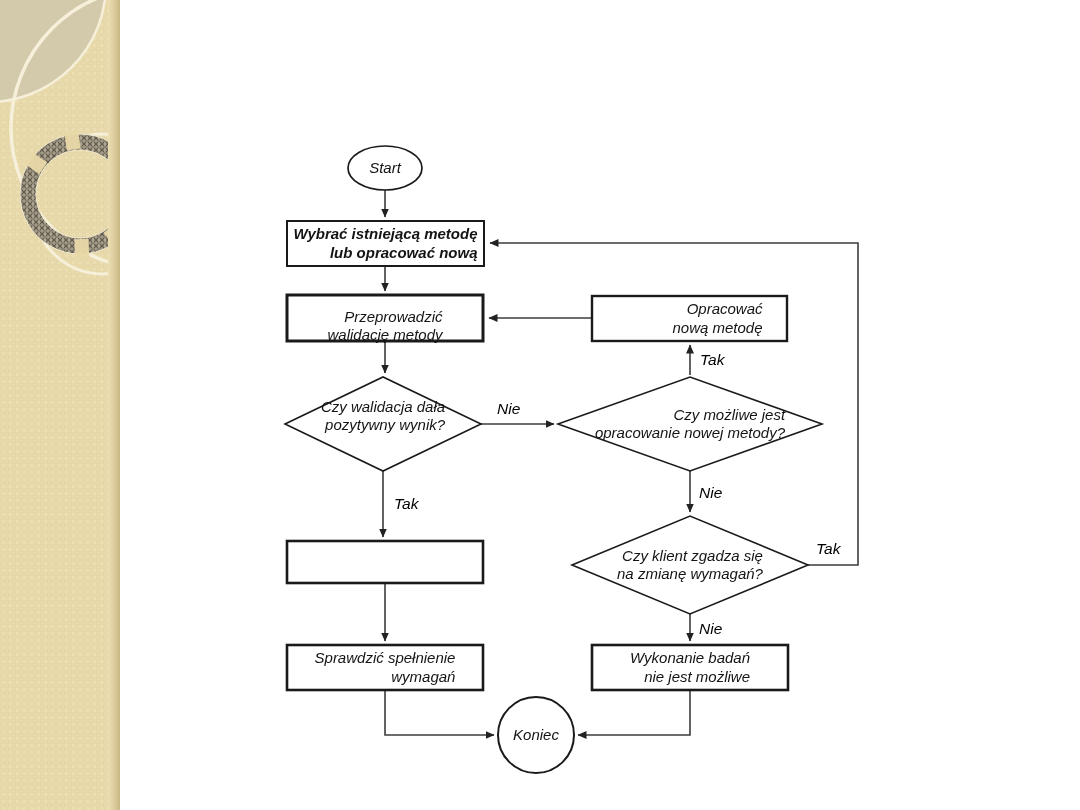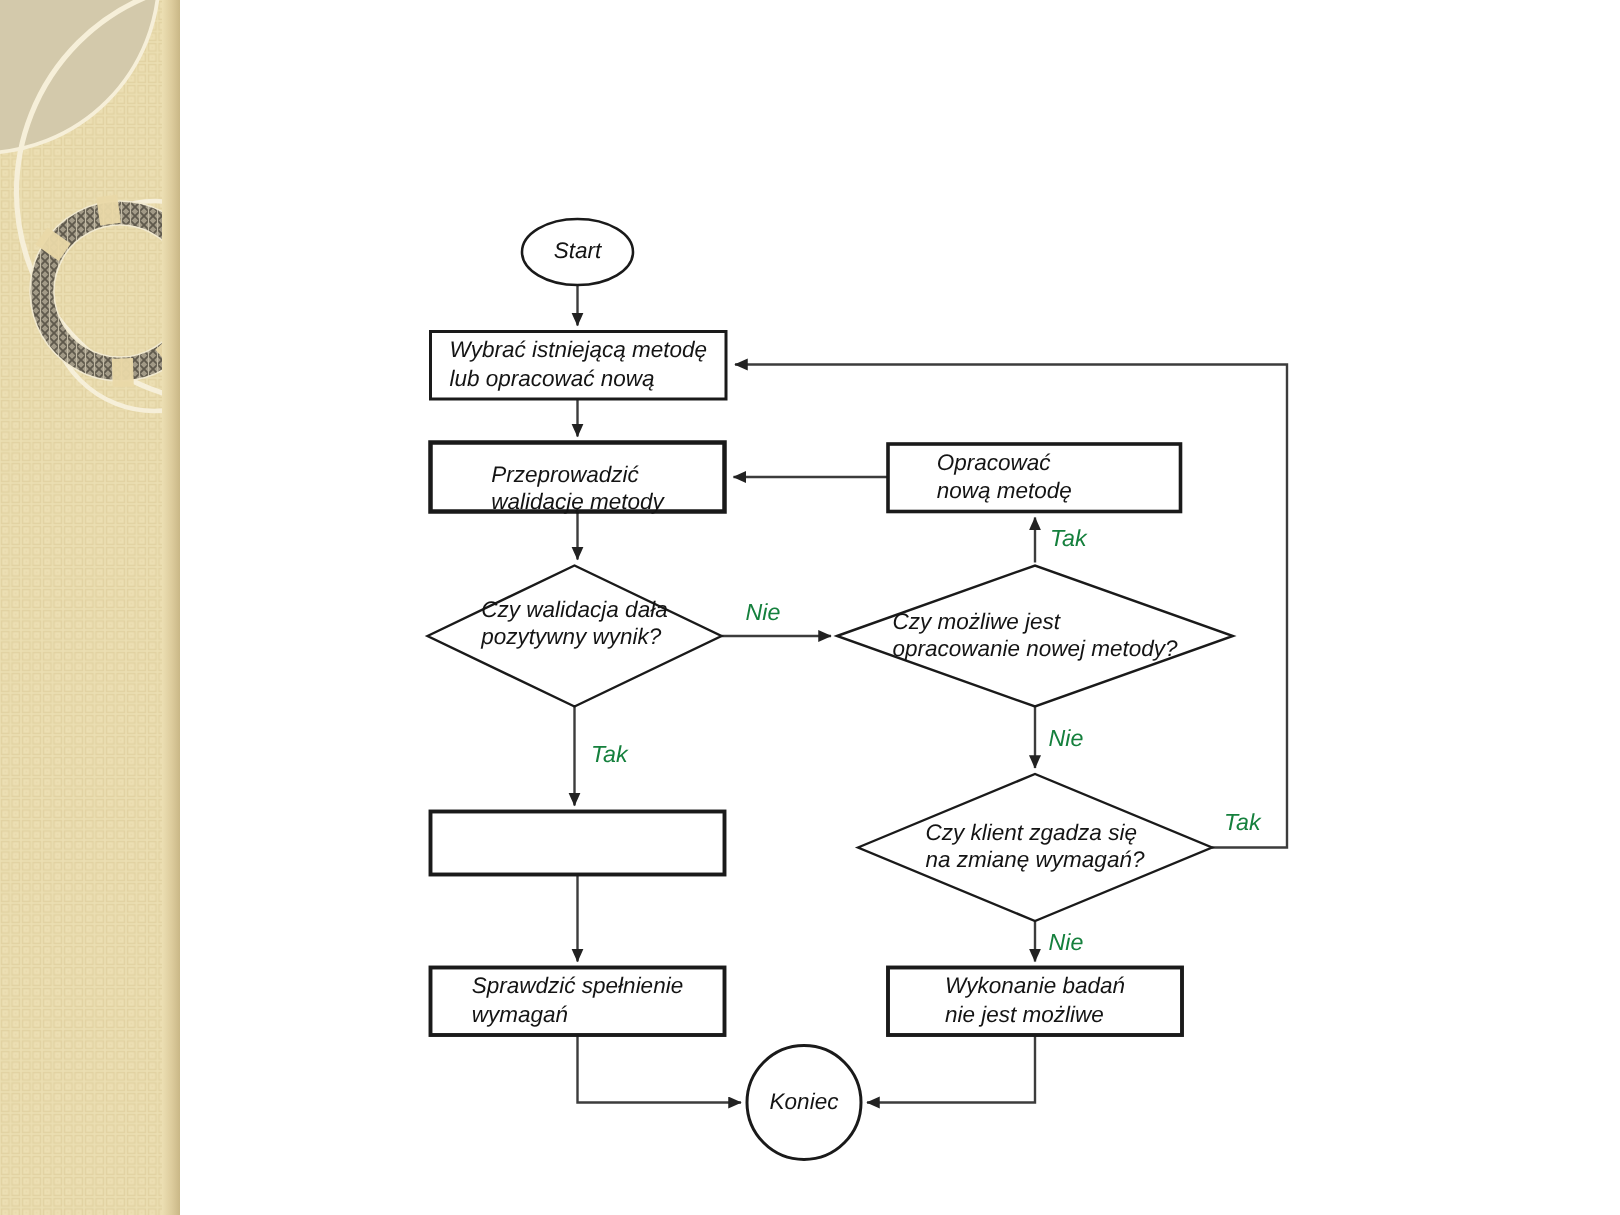--- a/index.html
+++ b/index.html
@@ -3,25 +3,25 @@
 <meta charset="utf-8">
 <style>
   html,body{margin:0;padding:0;background:#fff;}
   .slide{
     position:relative;width:1080px;height:810px;background:#ffffff;
     overflow:hidden;font-family:"Liberation Sans",sans-serif;
   }
   .layer{position:absolute;left:0;top:0;}
   .node{
     position:absolute;display:flex;align-items:center;justify-content:center;
-    text-align:left;font-style:italic;font-size:15px;line-height:1.22;
+    text-align:right;font-style:italic;font-size:15px;line-height:1.22;
     color:#141414;white-space:pre-line;pointer-events:none;
   }
   .elabel{
-    position:absolute;font-style:italic;font-size:15.5px;color:#15803d;
+    position:absolute;font-style:italic;font-size:15.5px;color:#000000;
     pointer-events:none;
   }
 </style>
 </head>
 <body>
 
 <div class="slide">
 
   <svg class="layer" width="1080" height="810" viewBox="0 0 1080 810">
     <defs>
@@ -88,27 +88,27 @@
       <polygon points="558,424 690,377 822,424 690,471" stroke-width="1.6"></polygon>
       <polygon points="572,565 690,516 808,565 690,614" stroke-width="1.6"></polygon>
       <rect x="287" y="541" width="196" height="42" stroke-width="2.6"></rect>
       <rect x="287" y="645" width="196" height="45" stroke-width="2.6"></rect>
       <rect x="592" y="645" width="196" height="45" stroke-width="2.6"></rect>
       <circle cx="536" cy="735" r="38" stroke-width="2"></circle>
     </g>
   </svg>
 
   <div class="node" style="left:348px;top:146px;width:74px;height:44px;">Start</div>
-  <div class="node" style="left:287px;top:221px;width:197px;height:45px;">Wybrać istniejącą metodę
+  <div class="node" style="left:287px;top:221px;width:197px;height:45px;font-weight:bold;">Wybrać istniejącą metodę
 lub opracować nową</div>
   <div class="node" style="left:287px;top:295px;width:196px;height:62px;">Przeprowadzić
 walidację metody</div>
   <div class="node" style="left:285px;top:369px;width:196px;height:94px;">Czy walidacja dała
 pozytywny wynik?</div>
-  <div class="node" style="left:592px;top:296px;width:155px;height:45px;">Opracować
+  <div class="node" style="left:592px;top:296px;width:155px;height:45px;padding-left:48px;">Opracować
 nową metodę</div>
   <div class="node" style="left:558px;top:377px;width:264px;height:94px;">Czy możliwe jest
 opracowanie nowej metody?</div>
   <div class="node" style="left:572px;top:516px;width:236px;height:98px;">Czy klient zgadza się
 na zmianę wymagań?</div>
   <div class="node" style="left:592px;top:645px;width:196px;height:45px;">Wykonanie badań
 nie jest możliwe</div>
   <div class="node" style="left:287px;top:645px;width:196px;height:45px;">Sprawdzić spełnienie
 wymagań</div>
   <div class="node" style="left:498px;top:697px;width:76px;height:76px;">Koniec</div>

